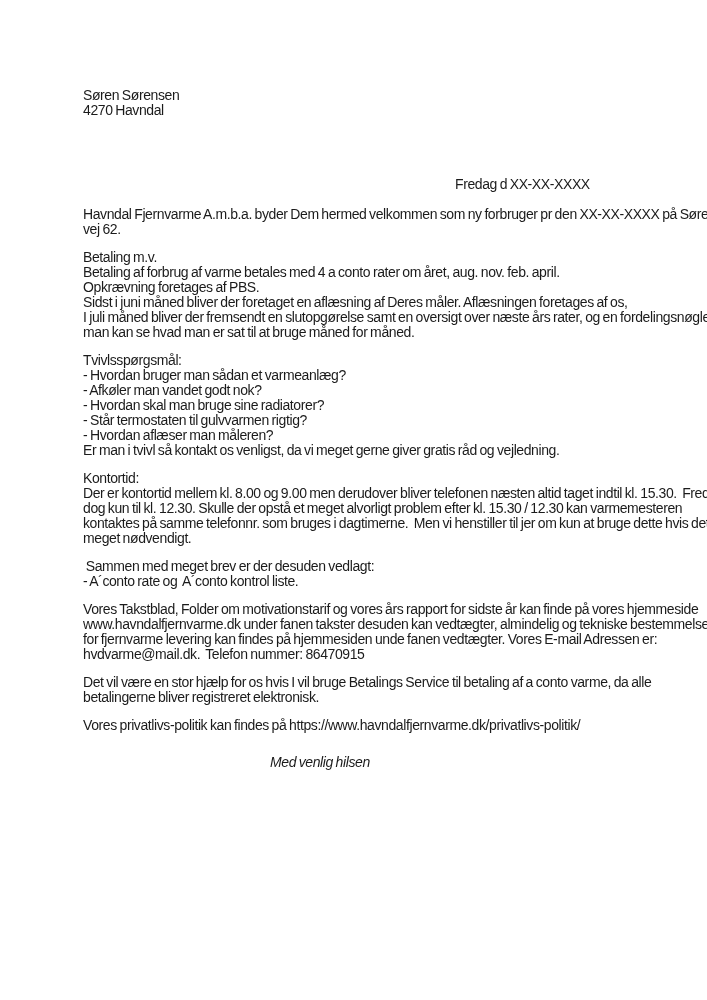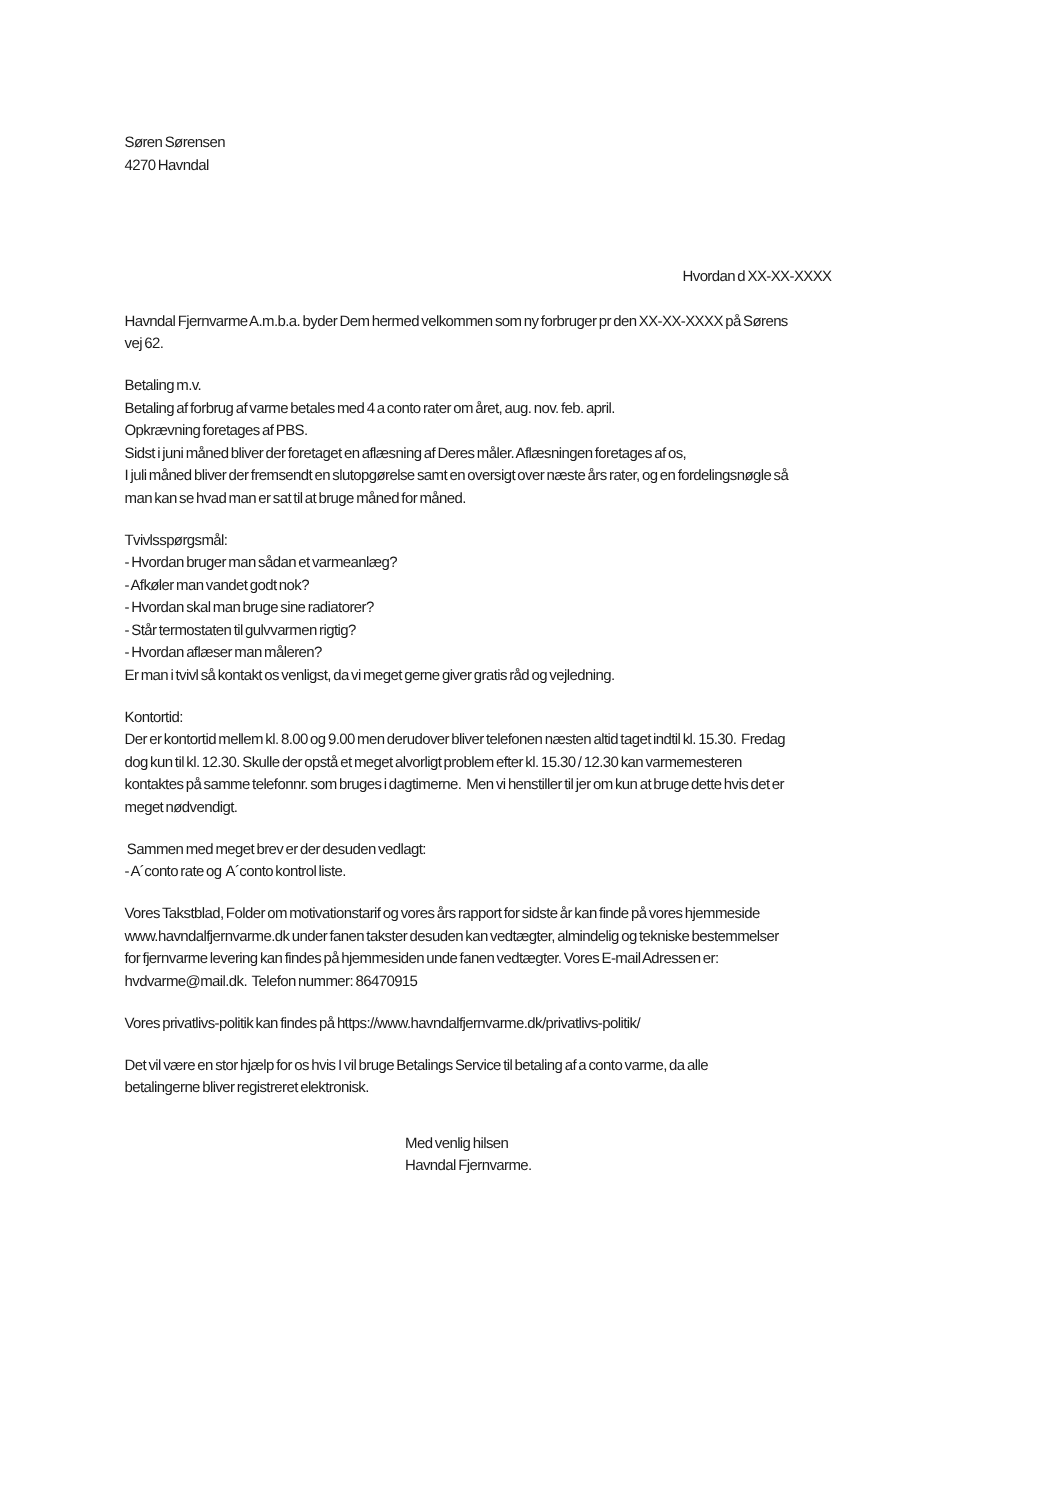--- a/index.html
+++ b/index.html
@@ -4,21 +4,21 @@
 <title>Letter</title>
 <style>
   html, body { margin: 0; padding: 0; background: #ffffff; }
   .page {
     position: relative;
     width: 707px;
     height: 1000px;
     background: #ffffff;
     overflow: hidden;
     font-family: "Liberation Sans", "DejaVu Sans", sans-serif;
-    font-size: 10px;
+    font-size: 14px;
     line-height: 15px;
     letter-spacing: -0.4px;
     word-spacing: -0.8px;
     color: #1b1b1b;
   }
   .content {
     position: absolute;
     left: 83px;
     top: 88px;
     right: 0;
@@ -31,35 +31,35 @@
   }
   .letter-body { margin-top: 15px; }
   .letter-body p {
     margin: 0 0 13px 0;
     white-space: pre;
   }
   .closing-block {
     margin-top: 22px;
     margin-left: 187px;
   }
-  .closing-block div { white-space: pre; }
+  .closing-block div { white-space: pre; font-style: italic; }
   .signature-line { margin-top: 20px; }
 </style>
 </head>
 <body>
 
 <div class="page">
   <div class="content">
 
     <div class="address-block">
       <div>Søren Sørensen</div>
       <div>4270 Havndal</div>
     </div>
 
-    <div class="date-line">Hvordan d XX-XX-XXXX</div>
+    <div class="date-line">Fredag d XX-XX-XXXX</div>
 
     <div class="letter-body">
       <p>Havndal Fjernvarme A.m.b.a. byder Dem hermed velkommen som ny forbruger pr den XX-XX-XXXX på Sørens
 vej 62.</p>
       <p>Betaling m.v.
 Betaling af forbrug af varme betales med 4 a conto rater om året, aug. nov. feb. april.
 Opkrævning foretages af PBS.
 Sidst i juni måned bliver der foretaget en aflæsning af Deres måler. Aflæsningen foretages af os,
 I juli måned bliver der fremsendt en slutopgørelse samt en oversigt over næste års rater, og en fordelingsnøgle så
 man kan se hvad man er sat til at bruge måned for måned.</p>
@@ -74,24 +74,23 @@
 Der er kontortid mellem kl. 8.00 og 9.00 men derudover bliver telefonen næsten altid taget indtil kl. 15.30.  Fredag
 dog kun til kl. 12.30. Skulle der opstå et meget alvorligt problem efter kl. 15.30 / 12.30 kan varmemesteren
 kontaktes på samme telefonnr. som bruges i dagtimerne.  Men vi henstiller til jer om kun at bruge dette hvis det er
 meget nødvendigt.</p>
       <p> Sammen med meget brev er der desuden vedlagt:
 - A´conto rate og  A´conto kontrol liste.</p>
       <p>Vores Takstblad, Folder om motivationstarif og vores års rapport for sidste år kan finde på vores hjemmeside
 www.havndalfjernvarme.dk under fanen takster desuden kan vedtægter, almindelig og tekniske bestemmelser
 for fjernvarme levering kan findes på hjemmesiden unde fanen vedtægter. Vores E-mail Adressen er:
 hvdvarme@mail.dk.  Telefon nummer: 86470915</p>
-      <p>Vores privatlivs-politik kan findes på https://www.havndalfjernvarme.dk/privatlivs-politik/</p>
       <p>Det vil være en stor hjælp for os hvis I vil bruge Betalings Service til betaling af a conto varme, da alle
 betalingerne bliver registreret elektronisk.</p>
+      <p>Vores privatlivs-politik kan findes på https://www.havndalfjernvarme.dk/privatlivs-politik/</p>
     </div>
 
     <div class="closing-block">
       <div>Med venlig hilsen</div>
-      <div>Havndal Fjernvarme.</div>
     </div>
 
   </div>
 </div>
 
 </body></html>

